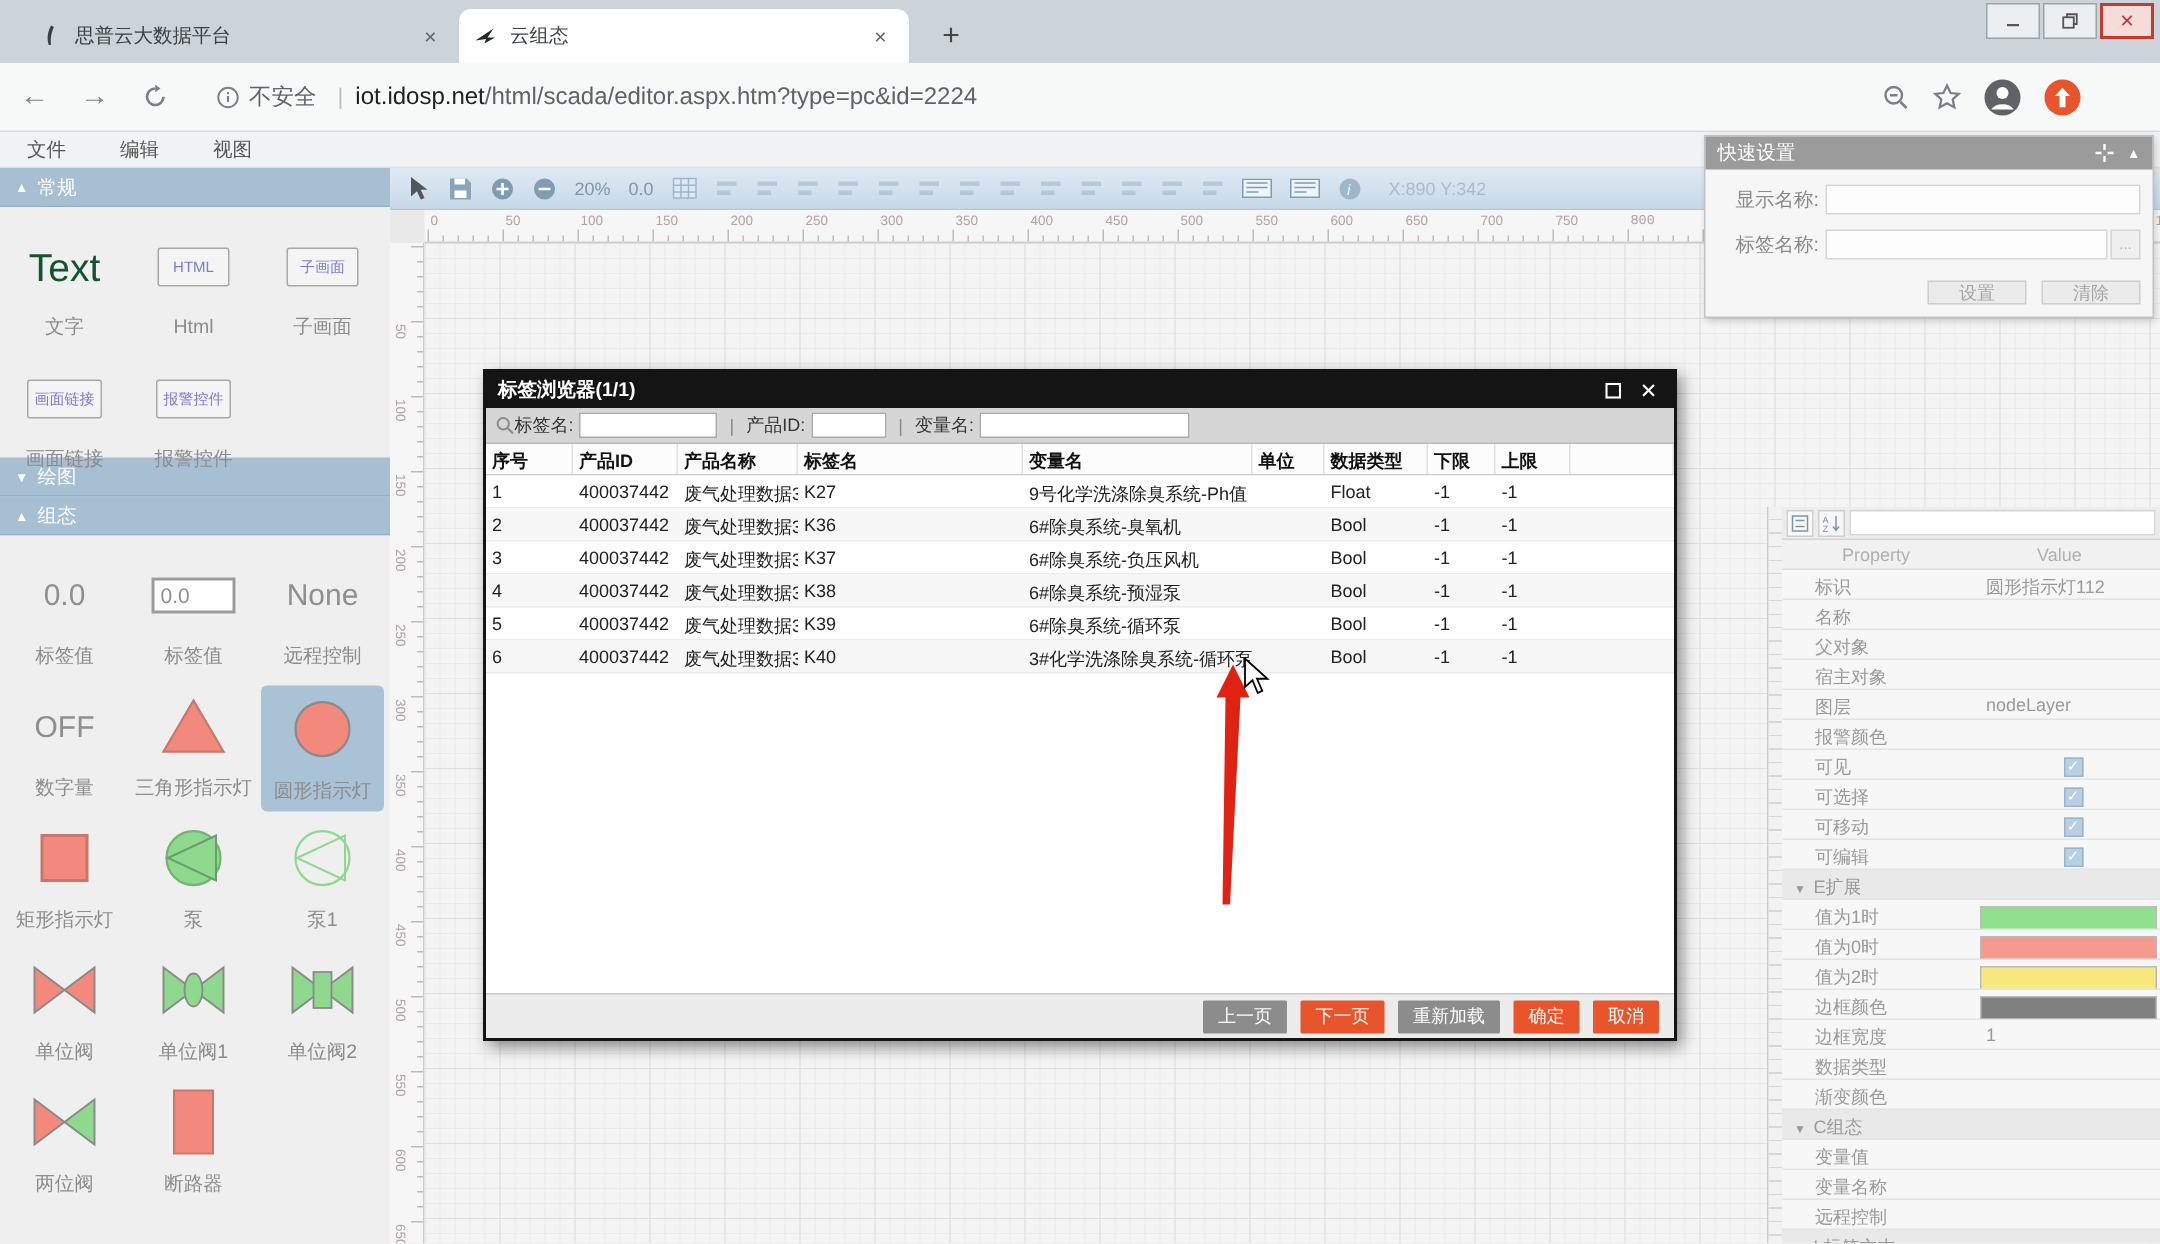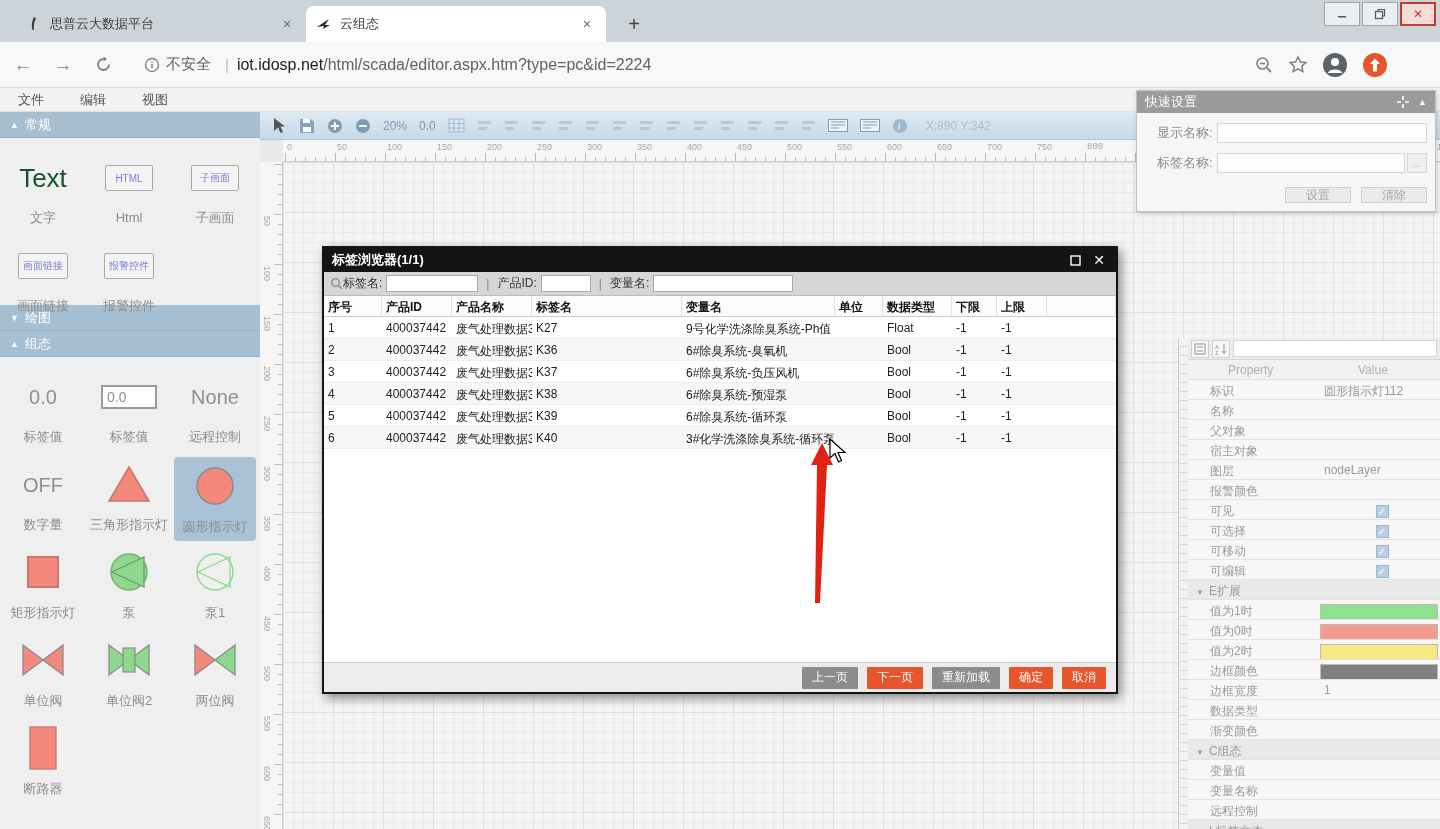--- a/index.html
+++ b/index.html
@@ -299,20 +299,29 @@
           </div>
           <div class="wlabel">泵1</div>
         </div>
         <div class="wcell">
           <div class="wprev">
             <span><svg width="44" height="36" viewBox="0 0 44 36">
                 <path d="M2,3 L22,18 L2,33 Z M42,3 L22,18 L42,33 Z" fill="#f2897c" stroke="#8a8a8a" stroke-width="1.3"></path>
               </svg></span>
           </div>
           <div class="wlabel">单位阀</div>
+        </div>
+        <div class="wcell">
+          <div class="wprev">
+            <span><svg width="44" height="36" viewBox="0 0 44 36">
+                <path d="M2,3 L22,18 L2,33 Z M42,3 L22,18 L42,33 Z" fill="#8ed98e" stroke="#8a8a8a" stroke-width="1.3"></path>
+                <ellipse cx="22" cy="18" rx="6" ry="11" fill="#8ed98e" stroke="#8a8a8a" stroke-width="1.2"></ellipse>
+              </svg></span>
+          </div>
+          <div class="wlabel">单位阀1</div>
         </div>
         <div class="wcell">
           <div class="wprev">
             <span><svg width="44" height="36" viewBox="0 0 44 36">
                 <path d="M2,3 L22,18 L2,33 Z M42,3 L22,18 L42,33 Z" fill="#8ed98e" stroke="#8a8a8a" stroke-width="1.3"></path>
                 <rect x="16" y="6" width="12" height="24" fill="#8ed98e" stroke="#8a8a8a" stroke-width="1.2"></rect>
               </svg></span>
           </div>
           <div class="wlabel">单位阀2</div>
         </div>

